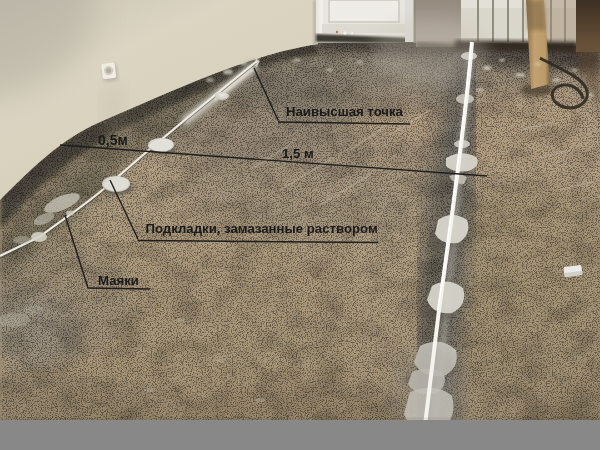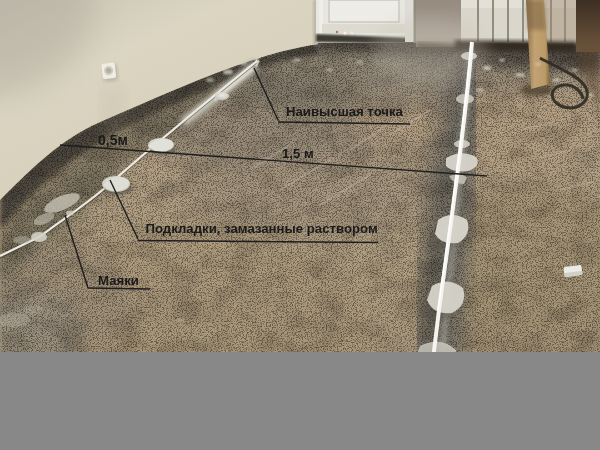--- a/index.html
+++ b/index.html
@@ -1,16 +1,16 @@
 <!DOCTYPE html>
 <html><head>
 <meta charset="utf-8">
 <style>
   html,body{margin:0;padding:0;background:#888;}
-  #stage{position:relative;width:600px;height:352px;overflow:hidden;font-family:"Liberation Sans",sans-serif;text-align:right;}
+  #stage{position:relative;width:600px;height:420px;overflow:hidden;font-family:"Liberation Sans",sans-serif;text-align:right;}
   svg{display:block;}
 </style>
 </head>
 <body>
 <div id="stage">
 <svg width="600" height="450" viewBox="0 0 600 450">
 <defs>
   <linearGradient id="floorg" x1="0" y1="0" x2="0" y2="1">
     <stop offset="0" stop-color="#827c6e"></stop>
     <stop offset="0.09" stop-color="#9d9483"></stop>

